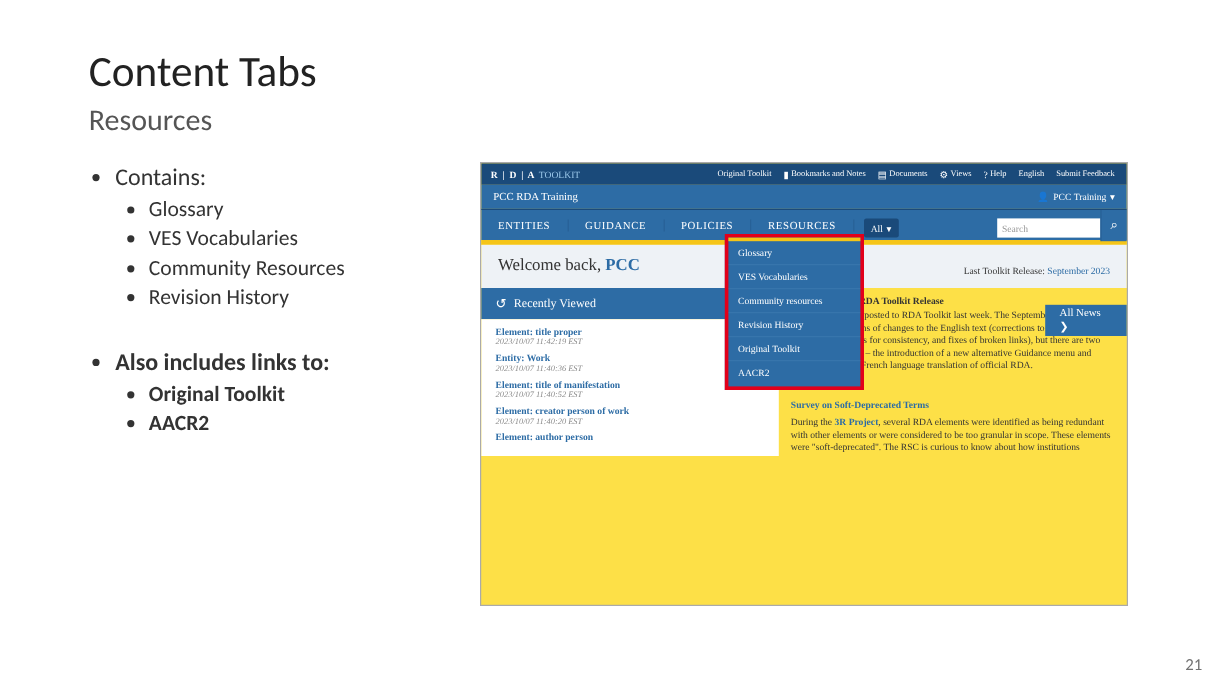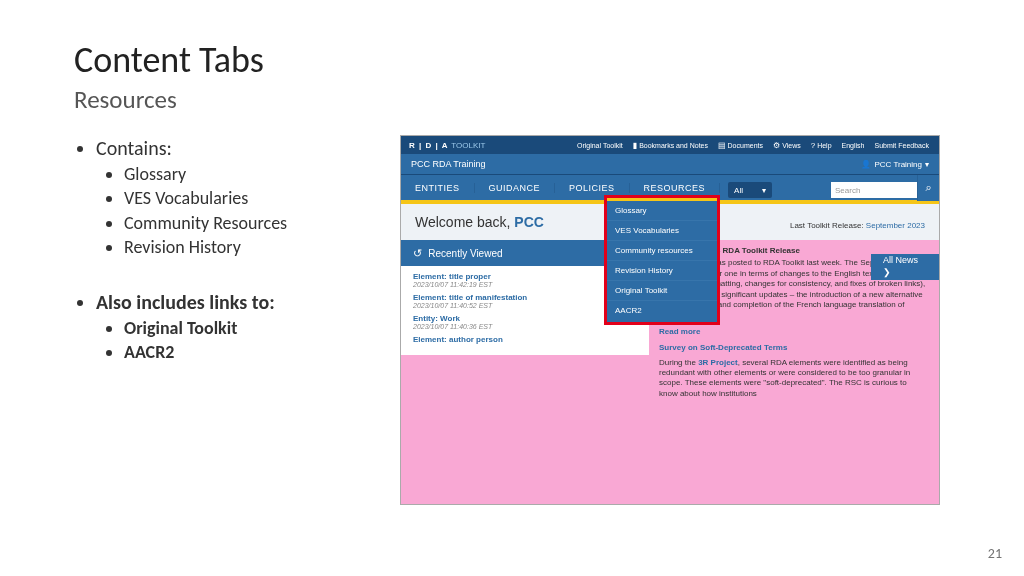--- a/index.html
+++ b/index.html
@@ -6,32 +6,32 @@
   body { font-family: "Segoe UI", Calibri, sans-serif; background: #fff; width: 1024px; height: 576px; position: relative; color: #333; }
   .slide { width: 1024px; height: 576px; padding: 38px 64px 30px 74px; position: relative; }
   .title { font-size: 36px; font-weight: 400; color: #222; margin-bottom: 2px; }
   .subtitle { font-size: 25px; font-weight: 400; color: #555; margin-bottom: 20px; }
   .content-row { display: flex; gap: 26px; }
   .bullets { font-size: 20px; line-height: 1.35; width: 300px; }
   .bullets ul { list-style: disc; margin-left: 22px; }
   .bullets ul ul { list-style: disc; margin-left: 28px; font-size: 18px; }
   .bullets > ul > li { margin-bottom: 4px; }
   .bullets .gap { margin-top: 30px; font-weight: bold; }
-  .screenshot-frame { width: 540px; height: 370px; border: 1px solid #aaa; background: #f9a8d4; overflow: hidden; position: relative; font-family: Liberation Sans, sans-serif; }
+  .screenshot-frame { width: 540px; height: 370px; border: 1px solid #aaa; background: #fde047; overflow: hidden; position: relative; font-family: Liberation Serif, serif; }
   .top-bar { background: #1a4a7a; color: #fff; font-size: 8px; display: flex; align-items: center; height: 18px; }
   .top-bar .logo { padding-left: 8px; font-size: 8px; letter-spacing: 1px; font-weight: bold; }
   .top-bar .logo .tk { font-weight: normal; letter-spacing: 0; color: #9bc8ea; }
   .top-bar .right-links { margin-left: auto; display: flex; gap: 10px; padding-right: 10px; align-items: center; font-size: 7px; }
   .top-bar .right-links span { display: inline-flex; align-items: center; gap: 2px; }
   .icon { font-size: 8px; }
   .pcc-bar { background: #2d6ca5; color: #fff; font-size: 9px; height: 20px; display: flex; align-items: center; padding: 0 10px; justify-content: space-between; }
   .pcc-bar .user { display: inline-flex; align-items: center; gap: 3px; font-size: 8px; }
   .nav-bar { background: #2d6ca5; color: #fff; border-top: 1px solid #1a4a7a; height: 26px; display: flex; align-items: center; font-size: 9px; position: relative; }
   .nav-bar .tab { padding: 0 14px; display: flex; align-items: center; letter-spacing: 0.5px; border-right: 1px solid #1a4a7a55; }
-  .nav-bar .all-sel { margin-left: 8px; display: flex; align-items: center; font-size: 8px; background: #1a4a7a; padding: 0 6px; border-radius: 2px; height: 16px; margin-top: 5px; gap: 19px; }
+  .nav-bar .all-sel { margin-left: 8px; display: flex; align-items: center; font-size: 8px; background: #1a4a7a; padding: 0 6px; border-radius: 2px; height: 16px; margin-top: 5px; gap: 3px; }
   .search-box { margin-left: auto; background: #fff; height: 16px; width: 86px; margin-top: 5px; display: flex; align-items: center; font-size: 8px; color: #999; padding-left: 4px; }
   .search-btn { width: 22px; height: 26px; background: #2d6ca5; color: #fff; display: flex; align-items: center; justify-content: center; font-size: 11px; border-left: 1px solid #1a4a7a55; }
   .yellow-line { height: 4px; background: #f5c518; }
   .welcome-bar { background: #eef2f6; padding: 10px 14px; display: flex; justify-content: space-between; align-items: flex-end; font-size: 14px; color: #333; gap: 16px; }
   .welcome-bar .welcome strong { color: #2d6ca5; }
   .welcome-bar .release { font-size: 8px; color: #333; }
   .welcome-bar .release .date { color: #2d6ca5; }
   .main-cols { display: flex; }
   .left-col { width: 248px; }
   .right-col { flex: 1; padding: 6px 12px 0 10px; font-size: 8px; color: #333; line-height: 1.3; }
@@ -136,26 +136,30 @@
           <div class="recent-hdr">
               <span class="clock">↺</span>
               <span>Recently Viewed</span>
             </div>
           <div class="recent-list">
             <div class="recent-item">
                 <div class="lbl">Element: title proper</div>
                 <div class="ts">2023/10/07 11:42:19 EST</div>
               </div>
             <div class="recent-item">
+                <div class="lbl">Entity: Work</div>
+                <div class="ts">2023/10/07 11:40:36 EST</div>
+              </div>
+            <div class="recent-item">
                 <div class="lbl">Element: title of manifestation</div>
                 <div class="ts">2023/10/07 11:40:52 EST</div>
               </div>
             <div class="recent-item">
-                <div class="lbl">Entity: Work</div>
-                <div class="ts">2023/10/07 11:40:36 EST</div>
+                <div class="lbl">Element: creator person of work</div>
+                <div class="ts">2023/10/07 11:40:20 EST</div>
               </div>
             <div class="recent-item">
                 <div class="lbl">Element: author person</div>
               </div>
           </div>
         </div>
         <div class="right-col">
           <div style="position:absolute; right:0; top:118px; width:68px;" class="news-hdr">All News  ❯</div>
           <div class="news-title">September 2023 RDA Toolkit Release</div>
           <div>A new release was posted to RDA Toolkit last week. The September 2023 release is a minor one in terms of changes to the English text (corrections to typos and formatting, changes for consistency, and fixes of broken links), but there are two significant updates – the introduction of a new alternative Guidance menu and completion of the French language translation of official RDA.</div>

